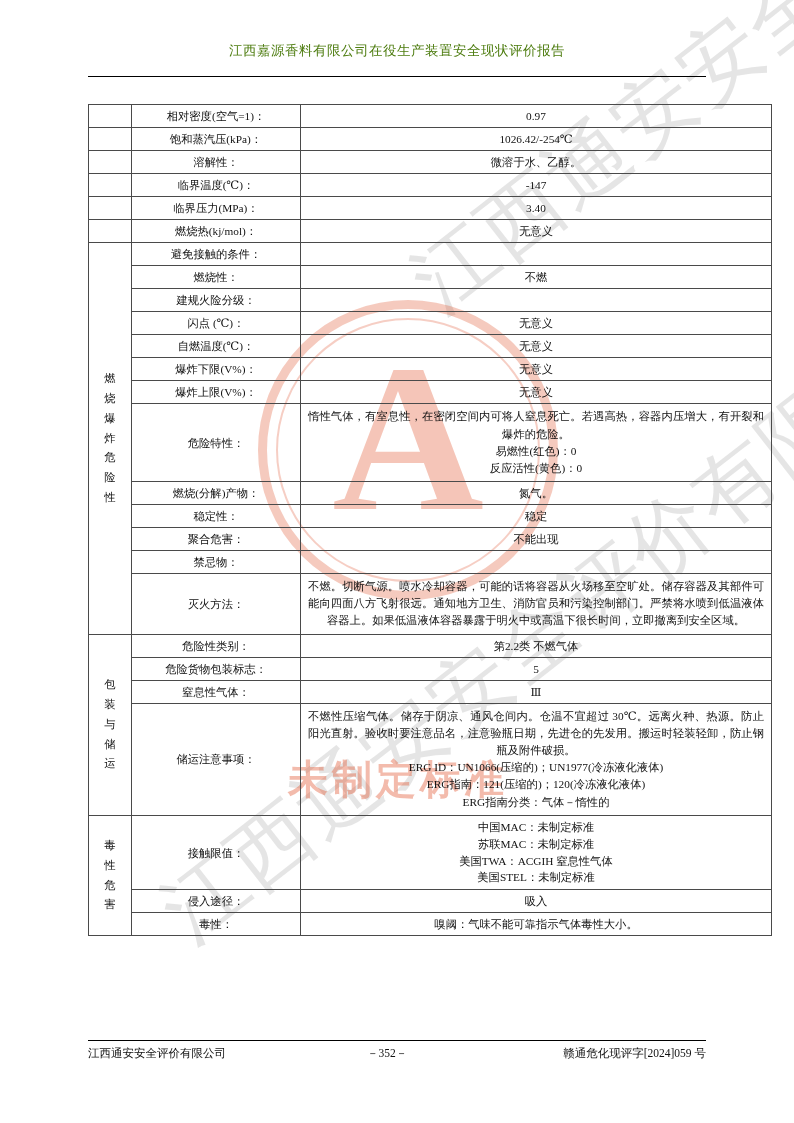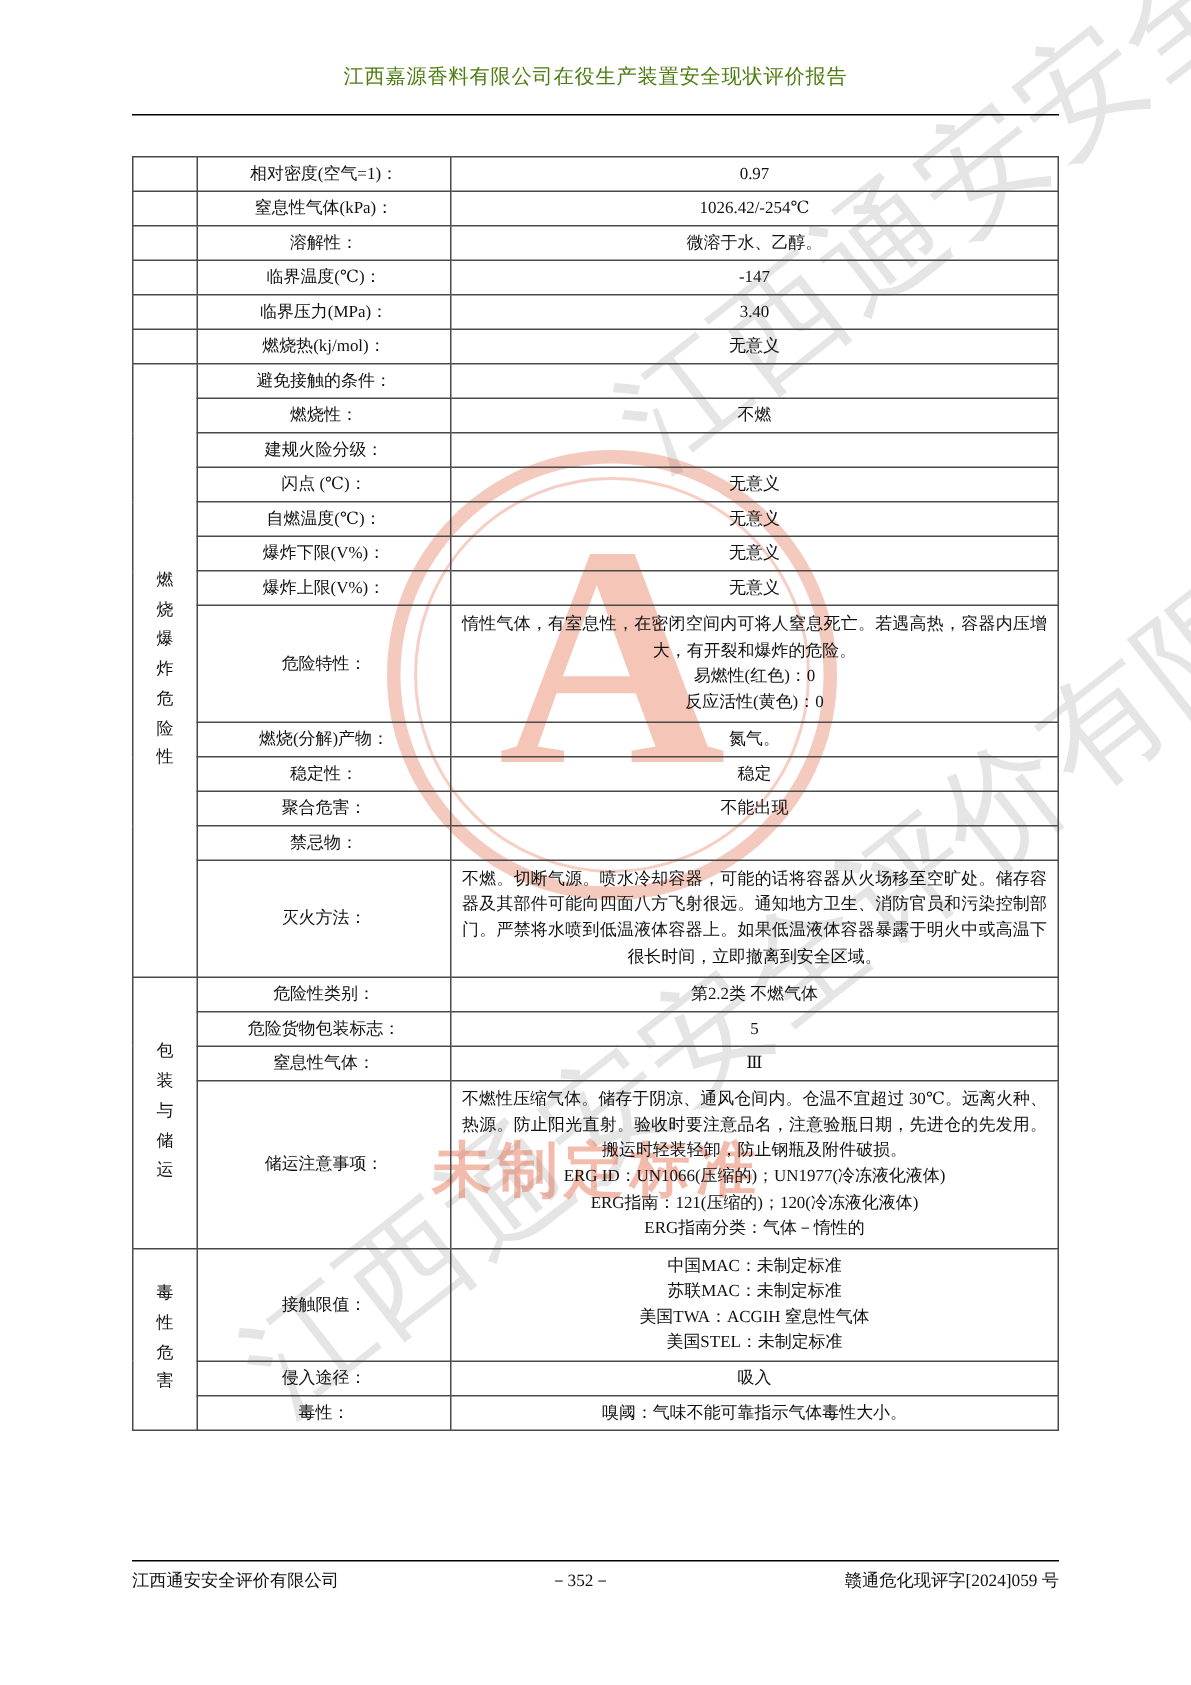--- a/index.html
+++ b/index.html
@@ -114,21 +114,21 @@
 
   
   .tbl-wrap {
     position: absolute;
     left: 88px; top: 104px;
     width: 618px;
     z-index: 10;
   }
   table.main {
     border-collapse: collapse;
-    width: 618px;
+    width: 684px;
     table-layout: fixed;
   }
   table.main td {
     border: 1px solid #4a4a4a;
     font-size: 11.3px;
     padding: 3px 4px;
     vertical-align: middle;
     line-height: 1.42;
     color: #111;
   }
@@ -208,21 +208,21 @@
   <div class="tbl-wrap">
     <table class="main">
       <tbody>
         <tr>
           <td class="cat"></td>
           <td class="label">相对密度(空气=1)：</td>
           <td class="val">0.97</td>
         </tr>
         <tr>
           <td class="cat"></td>
-          <td class="label">窒息性气体(kPa)：</td>
+          <td class="label">饱和蒸汽压(kPa)：</td>
           <td class="val">1026.42/-254℃</td>
         </tr>
         <tr>
           <td class="cat"></td>
           <td class="label">溶解性：</td>
           <td class="val">微溶于水、乙醇。</td>
         </tr>
         <tr>
           <td class="cat"></td>
           <td class="label">临界温度(℃)：</td>

